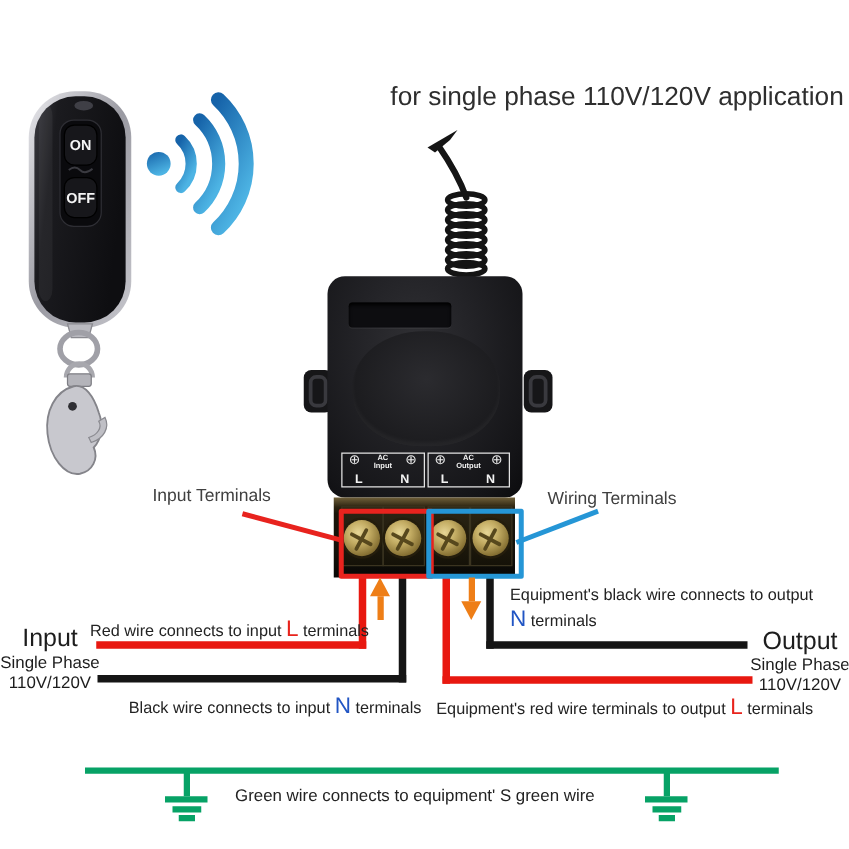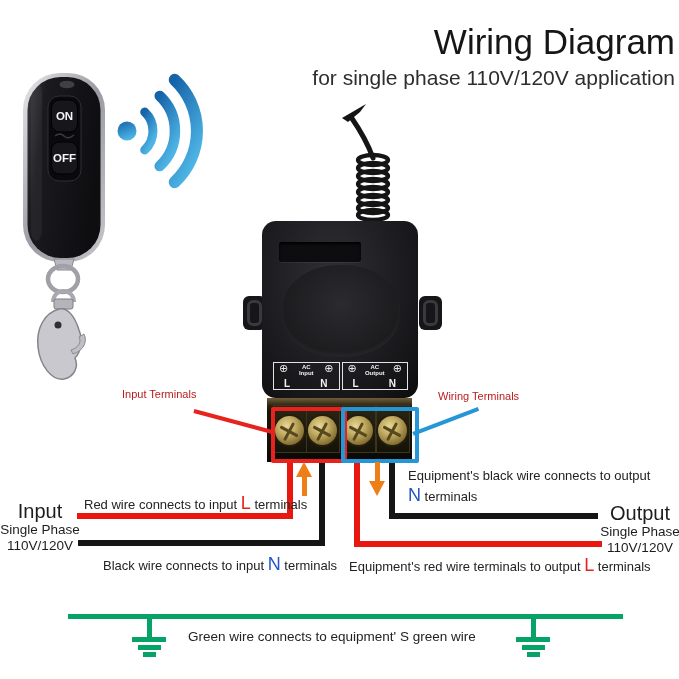--- a/index.html
+++ b/index.html
@@ -30,21 +30,21 @@
   .ground{position:absolute;width:36px;height:42px;}
   .ground .stub{position:absolute;left:15.5px;top:0;width:5px;height:21px;background:var(--wire-green);}
   .ground .b1{position:absolute;left:1px;top:21px;width:34px;height:5px;background:var(--wire-green);}
   .ground .b2{position:absolute;left:6.5px;top:28.5px;width:23px;height:5px;background:var(--wire-green);}
   .ground .b3{position:absolute;left:11.5px;top:36px;width:13px;height:4.5px;background:var(--wire-green);}
 
   
   .ann{position:absolute;font-size:13px;color:#232323;white-space:nowrap;}
   .ann .hl-red{color:var(--letter-l-red);font-size:18px;}
   .ann .hl-blue{color:var(--letter-n-blue);font-size:18px;}
-  .termlabel{position:absolute;font-size:11px;color:#b91c1c;white-space:nowrap;}
+  .termlabel{position:absolute;font-size:14px;color:#404040;white-space:nowrap;}
 
   .sideblock{position:absolute;width:80px;text-align:center;color:#1d1d1d;}
   .sideblock .big{font-size:20px;line-height:22px;}
   .sideblock .small{font-size:13.5px;line-height:16px;}
 
   
   #device{left:243px;top:221px;width:199px;height:241px;}
   .ear{position:absolute;width:23px;height:34px;top:75px;background:#161618;border-radius:6px;}
   .ear .hole{position:absolute;left:4px;top:4px;right:4px;bottom:4px;border:3.5px solid #39393e;border-radius:6px;}
   .dev-body{position:absolute;left:19px;top:0;width:156px;height:177px;border-radius:14px;
@@ -73,21 +73,20 @@
   .outline.red{left:28px;width:68px;border:4px solid var(--outline-red);}
   .outline.blue{left:98px;width:70px;border:4px solid var(--outline-blue);}
 
   svg text{font-family:"Liberation Sans","DejaVu Sans",sans-serif;}
 </style>
 </head>
 <body>
 
 <div id="stage">
 
-  <div class="abs title">Wiring Diagram</div>
   <div class="abs subtitle">for single phase 110V/120V application</div>
 
   <svg class="abs" style="left:10px;top:63px;" width="110" height="340" viewBox="0 0 110 340">
     <defs>
       <linearGradient id="chromeG" x1="0" y1="0" x2="1" y2="1">
         <stop offset="0" stop-color="#e8e8ec"></stop>
           <stop offset="0.5" stop-color="#9a9aa2"></stop>
           <stop offset="1" stop-color="#c7c7cd"></stop>
       </linearGradient>
       <linearGradient id="bodyG" x1="0" y1="0" x2="1" y2="0.3">
@@ -211,21 +210,21 @@
 
   <div class="arrow" style="left:296px;top:462px;">
     <div class="head-up"></div>
       <div class="shaft"></div>
   </div>
   <div class="arrow" style="left:369px;top:462px;">
     <div class="shaft"></div>
       <div class="head-down"></div>
   </div>
 
-  <div class="ann" style="left:84px;top:493px;">
+  <div class="ann" style="left:72px;top:493px;">
     <span>Red wire connects to input </span><span class="hl-red">L</span><span> terminals</span>
   </div>
   <div class="ann" style="left:103px;top:554px;">
     <span>Black wire connects to input </span><span class="hl-blue">N</span><span> terminals</span>
   </div>
   <div class="ann" style="left:408px;top:468px;">Equipment's black wire connects to output</div>
   <div class="ann" style="left:408px;top:485px;">
     <span class="hl-blue">N</span><span> terminals</span>
   </div>
   <div class="ann" style="left:349px;top:555px;">

